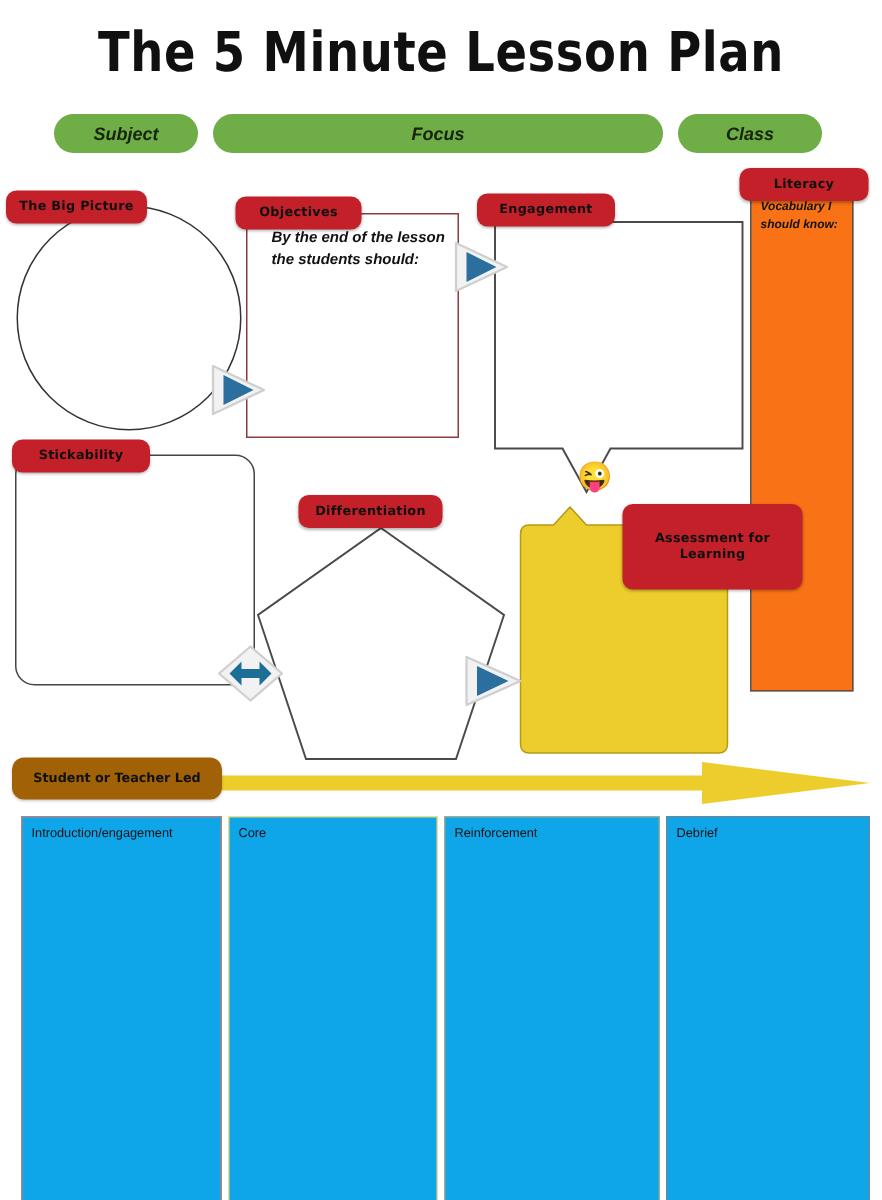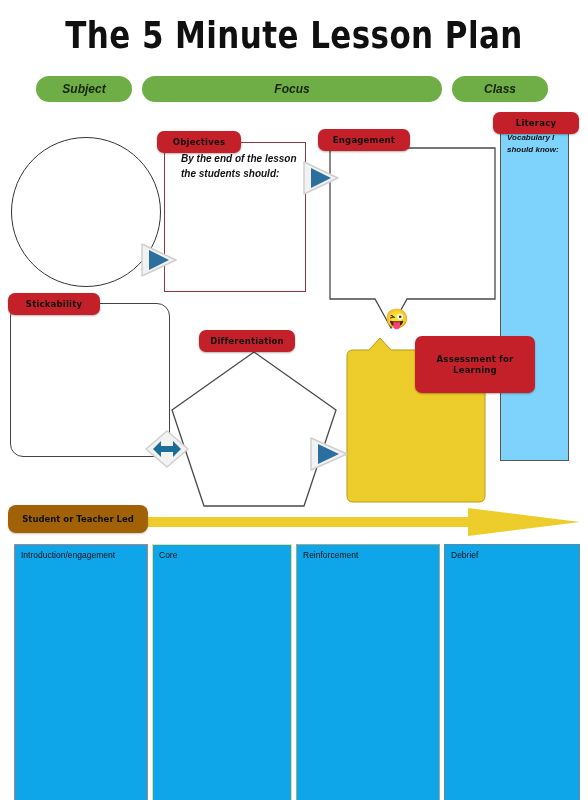--- a/index.html
+++ b/index.html
@@ -56,21 +56,21 @@
   }
   .objectives-box .hint{
     position:absolute;left:16px;top:9px;width:120px;
     font-weight:bold;font-style:italic;font-size:10px;line-height:1.45;color:#111;
   }
   .engagement-wrap{position:absolute;left:329px;top:147px;width:167px;height:183px;z-index:2;}
   .engagement-wrap svg{display:block;overflow:visible;}
 
   .literacy-box{
     position:absolute;left:500px;top:124px;width:67px;height:335px;
-    border:1.3px solid #555;background:#7dd3fc;z-index:2;
+    border:1.3px solid #555;background:#f97316;z-index:2;
   }
   .literacy-box .hint{
     position:absolute;left:6px;top:7px;width:58px;
     font-weight:bold;font-style:italic;font-size:8px;line-height:1.45;color:#111;
   }
   .stickability-box{
     position:absolute;left:10px;top:303px;width:158px;height:152px;
     border:1.3px solid #444;border-radius:13px;background:#fff;z-index:2;
   }
   .pentagon{position:absolute;left:170px;top:350px;width:168px;height:158px;z-index:2;}
@@ -126,20 +126,21 @@
     <span>Focus</span>
   </div>
   <div class="pill" id="pill-subject">
     <span>Subject</span>
   </div>
   <div class="pill" id="pill-class">
     <span>Class</span>
   </div>
 
   <div class="circle"></div>
+  <div class="badge" id="badge-bigpicture">The Big Picture</div>
 
   <div class="objectives-box">
     <div class="hint">By the end of the lesson the students should:</div>
   </div>
   <div class="badge" id="badge-objectives">Objectives</div>
 
   <div class="engagement-wrap">
     <svg width="167" height="183" viewBox="0 0 167 183">
       <path d="M1,1 L166,1 L166,152 L78,152 L62,181 L46,152 L1,152 Z" fill="#ffffff" stroke="#4a4a4a" stroke-width="1.3"></path>
     </svg>

